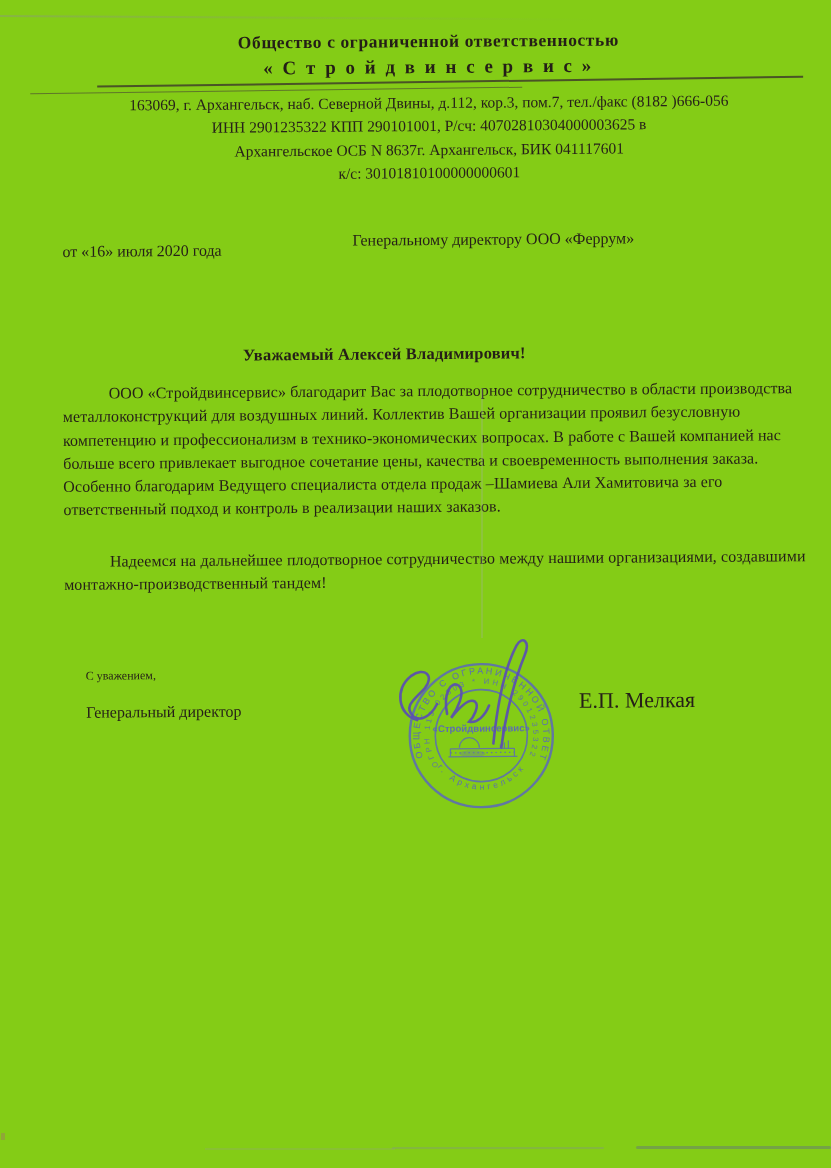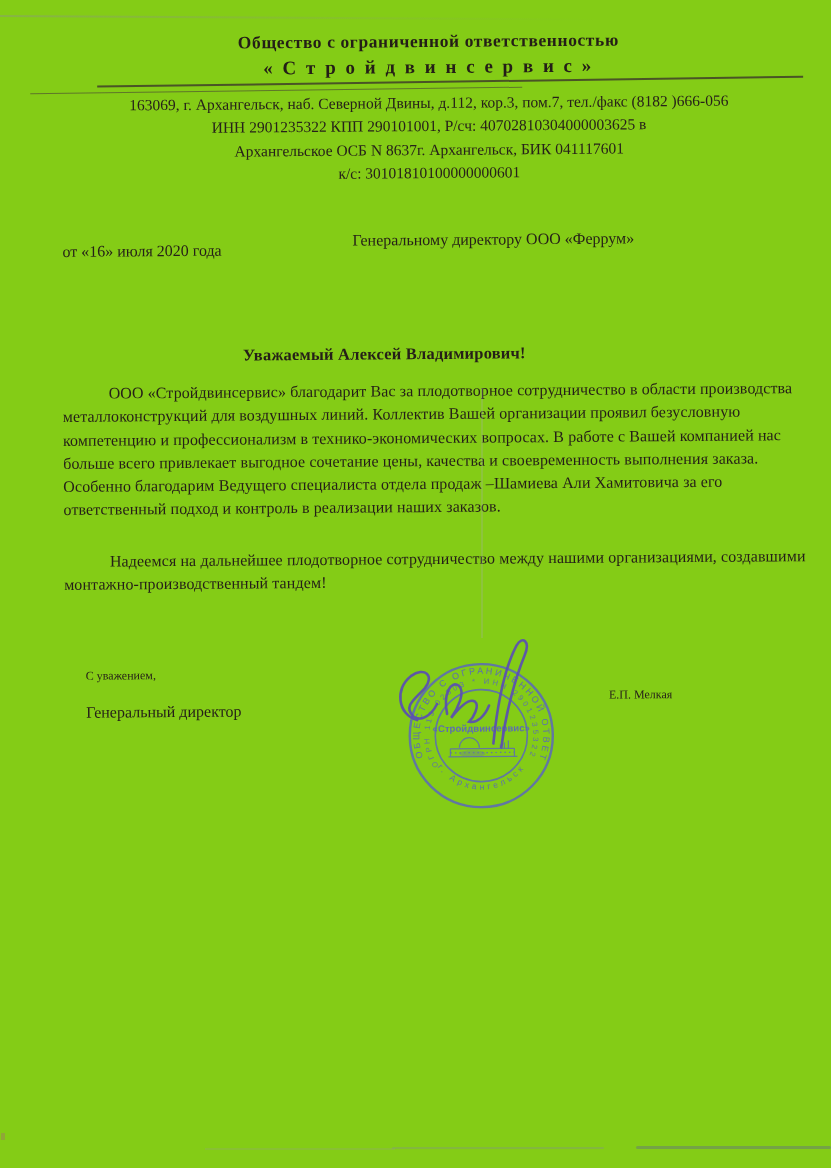--- a/index.html
+++ b/index.html
@@ -30,21 +30,21 @@
   .salutation { left:35px; top:344px; width:700px; text-align:center;
     font-weight:bold; font-size:16.5px; letter-spacing:0.2px; }
   .para { left:63px; width:744px; font-size:16px; line-height:23.3px;
     text-indent:46px; letter-spacing:0.1px; }
   .para-1 { top:379px; }
   .para-2 { top:547px; }
 
   
   .closing  { left:84px; top:666px; font-size:12px; }
   .position { left:84px; top:701px; font-size:16px; }
-  .signer   { left:577px; top:689px; font-size:12px;margin-left:30px; }
+  .signer   { left:577px; top:689px; font-size:22px; }
 
   .stamp { left:394px; top:651px; }
   .signature { left:385px; top:636px; }
 
   
   .art-topline { left:0; top:15px; width:600px; height:1.5px;
     background:linear-gradient(90deg, rgba(140,140,145,.38), rgba(140,140,145,.16) 55%, rgba(140,140,145,0));
     transform:rotate(0.35deg); transform-origin:left center; }
   .art-vline { left:481px; top:388px; width:1.5px; height:250px; background:rgba(168,170,180,.25); }
   .art-b0 { left:205px; top:1148px; width:190px; height:1.5px; background:rgba(150,150,160,.22); }

